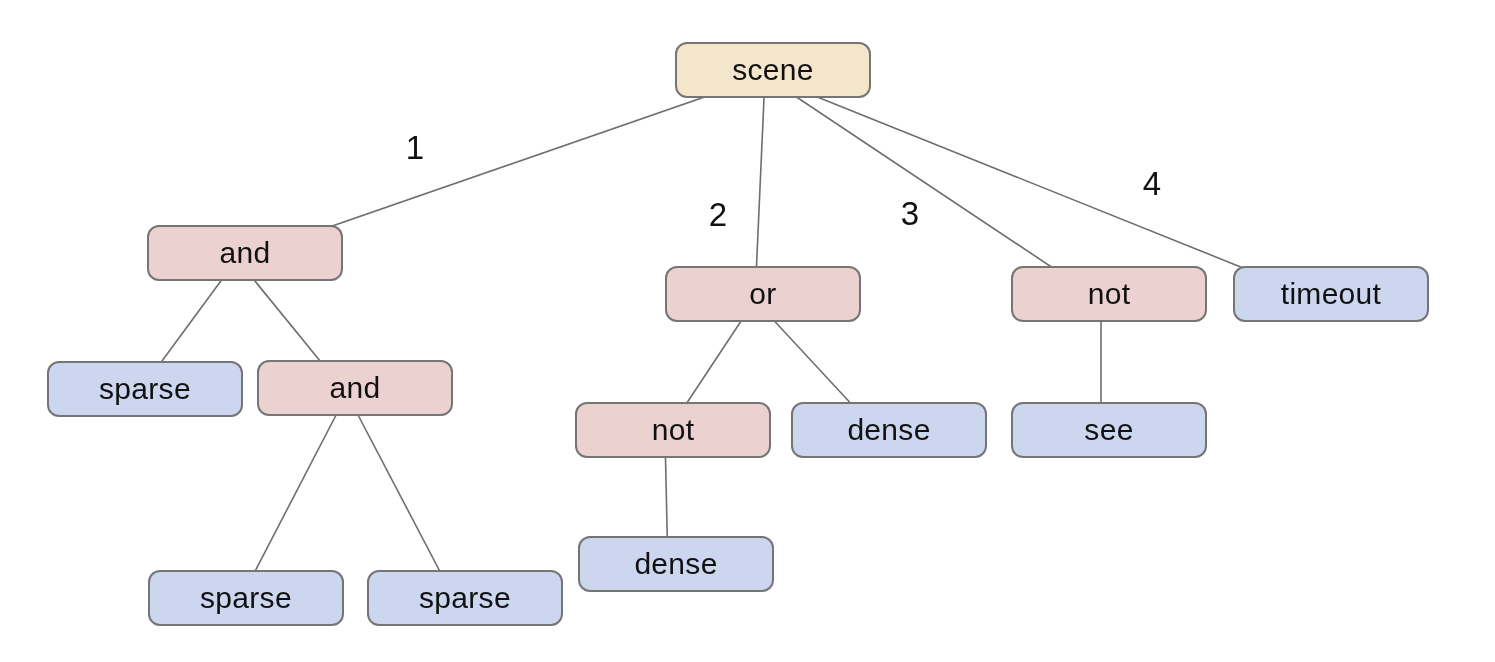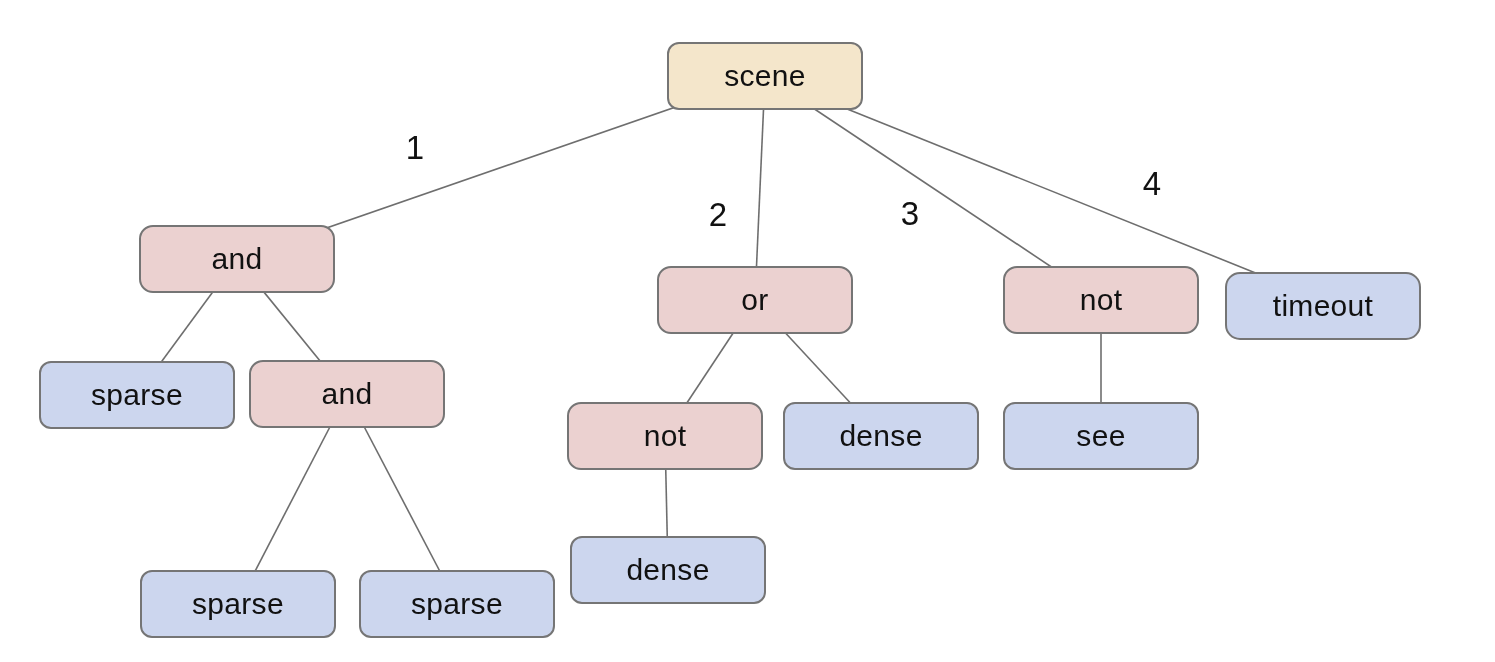--- a/index.html
+++ b/index.html
@@ -22,33 +22,34 @@
     z-index: 1;
   }
   .edges line {
     stroke: var(--edge, #6e6e6e);
     stroke-width: 1.6;
   }
   .node {
     position: absolute;
     z-index: 2;
     width: 196px;
-    height: 68px;
+    height: 56px;
     box-sizing: border-box;
     border: 2px solid var(--border, #757575);
     border-radius: 12px;
     display: flex;
     align-items: center;
     justify-content: center;
     font-size: 30px;
     color: var(--text, #111111);
     letter-spacing: 0.3px;
+    margin-left: 8px;
   }
   .node.root { background: var(--root-fill, #f4e6cb); }
-  .node.op   { background: var(--operator-fill, #ebd1d0); border-radius: 14px; }
+  .node.op   { background: var(--operator-fill, #ebd1d0); }
   .node.leaf { background: var(--leaf-fill, #ccd6ee); }
   .edge-label {
     position: absolute;
     z-index: 3;
     transform: translate(-50%, -50%);
     font-size: 33px;
     color: var(--text, #111111);
   }
 </style>
 </head>
@@ -73,21 +74,21 @@
 
   <div class="edge-label" style="left:415px;  top:148px;">1</div>
   <div class="edge-label" style="left:718px;  top:215px;">2</div>
   <div class="edge-label" style="left:910px;  top:214px;">3</div>
   <div class="edge-label" style="left:1152px; top:184px;">4</div>
 
   <div class="node root" style="left:667px;  top:42px;">scene</div>
   <div class="node op" style="left:139px;  top:225px;">and</div>
   <div class="node op" style="left:657px;  top:266px;">or</div>
   <div class="node op" style="left:1003px; top:266px;">not</div>
-  <div class="node leaf" style="left:1225px; top:272px;border-radius:15px;">timeout</div>
+  <div class="node leaf" style="left:1225px; top:266px;">timeout</div>
   <div class="node leaf" style="left:39px;   top:361px;">sparse</div>
   <div class="node op" style="left:249px;  top:360px;">and</div>
   <div class="node op" style="left:567px;  top:402px;">not</div>
   <div class="node leaf" style="left:783px;  top:402px;">dense</div>
   <div class="node leaf" style="left:1003px; top:402px;text-align:center;">see</div>
   <div class="node leaf" style="left:140px;  top:570px;">sparse</div>
   <div class="node leaf" style="left:359px;  top:570px;">sparse</div>
   <div class="node leaf" style="left:570px;  top:536px;">dense</div>
 
 </div>

